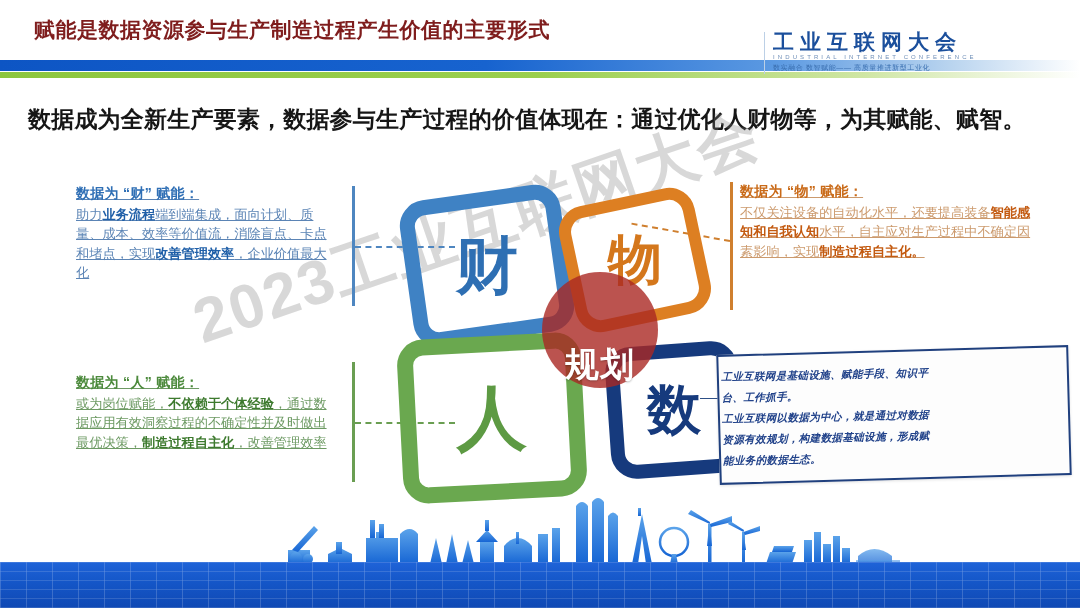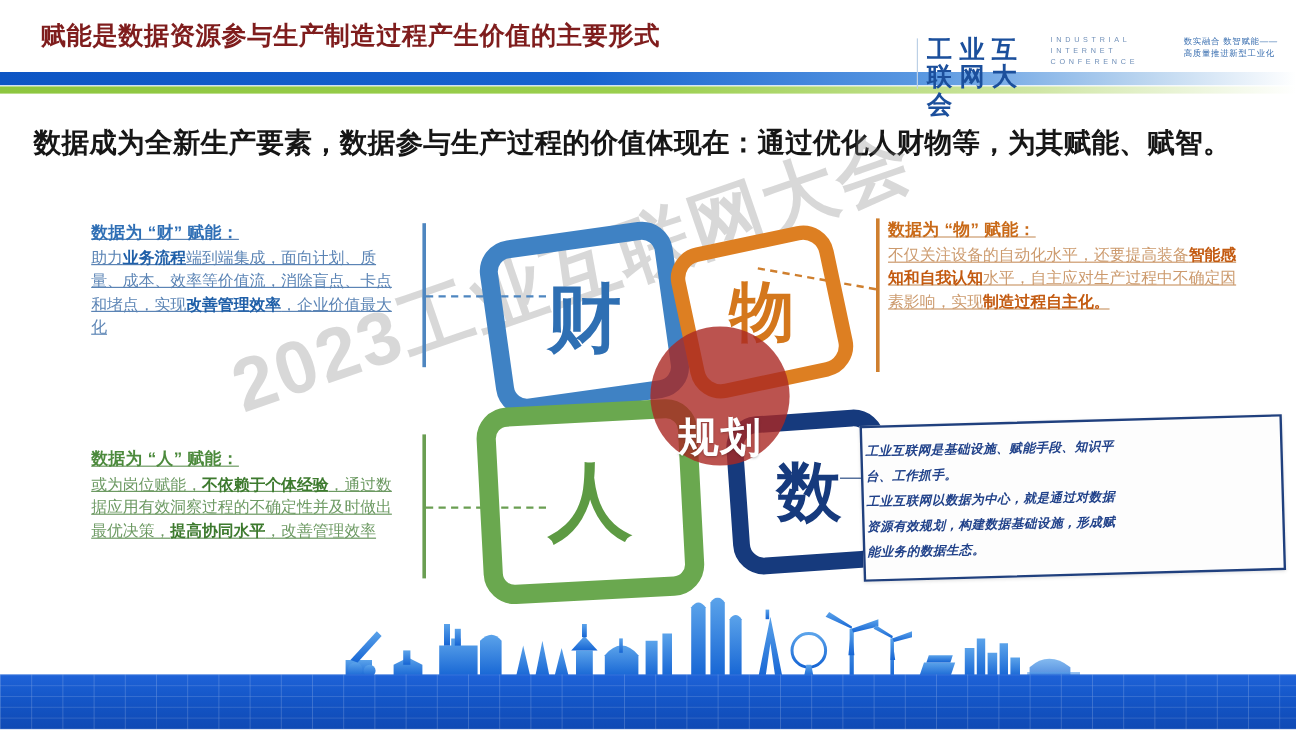--- a/index.html
+++ b/index.html
@@ -28,21 +28,21 @@
 
   
   .logo{position:absolute;left:760px;top:30px;width:312px;height:46px;display:flex;align-items:flex-start;}
   .logo-year{display:flex;flex-direction:column;align-items:center;width:102px;}
   .logo-2023{
     font-size:31px;font-weight:bold;color:#7ab648;line-height:30px;letter-spacing:1px;
     font-family:"DejaVu Sans",sans-serif;
   }
   .logo-date{font-size:5px;color:#8aa0bd;letter-spacing:.4px;margin-top:3px;white-space:nowrap;}
   .logo-sep{width:1px;background:#bcd0e6;margin:2px 8px 2px 4px;align-self:stretch;}
-  .logo-right{display:flex;flex-direction:row;}
+  .logo-right{display:flex;flex-direction:column;}
   .logo-cn{font-size:21px;font-weight:bold;color:#1b4f9c;letter-spacing:6px;line-height:23px;}
   .logo-en{font-size:6px;color:#6f8fb8;letter-spacing:3.1px;line-height:9px;}
   .logo-sub{font-size:7px;color:#3a6fb0;letter-spacing:.6px;line-height:10px;margin-top:1px;}
 
   
   .lead{
     position:absolute;left:28px;top:106px;width:1030px;
     font-size:23px;font-weight:bold;color:#161616;line-height:28px;
     font-family:"Liberation Serif","DejaVu Serif",serif;
     letter-spacing:.2px;
@@ -158,21 +158,21 @@
 
   <div class="tblock" id="blk-cai">
     <span class="ttl">数据为 “财” 赋能：</span>
     <span class="body">助力<b>业务流程</b>端到端集成，面向计划、质量、成本、效率等价值流，消除盲点、卡点和堵点，实现<b>改善管理效率</b>，企业价值最大化</span>
   </div>
   <div class="vline" id="vl-cai"></div>
   <div class="dash" id="dl-cai"></div>
 
   <div class="tblock" id="blk-ren">
     <span class="ttl">数据为 “人” 赋能：</span>
-    <span class="body">或为岗位赋能，<b>不依赖于个体经验</b>，通过数据应用有效洞察过程的不确定性并及时做出最优决策，<b>提高协同水平</b>，改善管理效率</span>
+    <span class="body">或为岗位赋能，<b>不依赖于个体经验</b>，通过数据应用有效洞察过程的不确定性并及时做出最优决策，<b>制造过程自主化</b>，改善管理效率</span>
   </div>
   <div class="vline" id="vl-ren"></div>
   <div class="dash" id="dl-ren"></div>
 
   <div class="tblock" id="blk-wu">
     <span class="ttl">数据为 “物” 赋能：</span>
     <span class="body">不仅关注设备的自动化水平，还要提高装备<b>智能感知和自我认知</b>水平，自主应对生产过程中不确定因素影响，实现<b>制造过程自主化。</b></span>
   </div>
   <div class="vline" id="vl-wu"></div>
   <div class="dash" id="dl-wu"></div>

